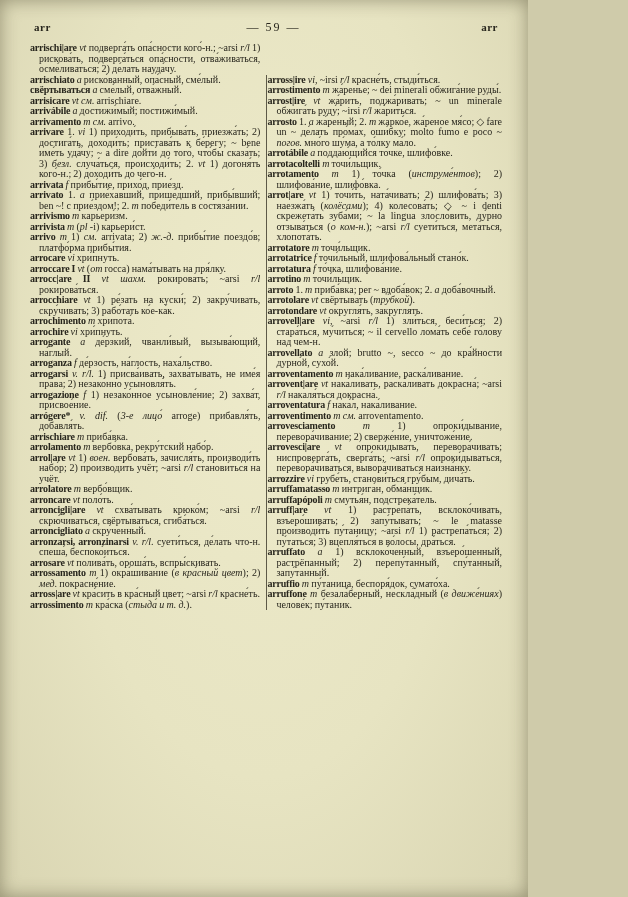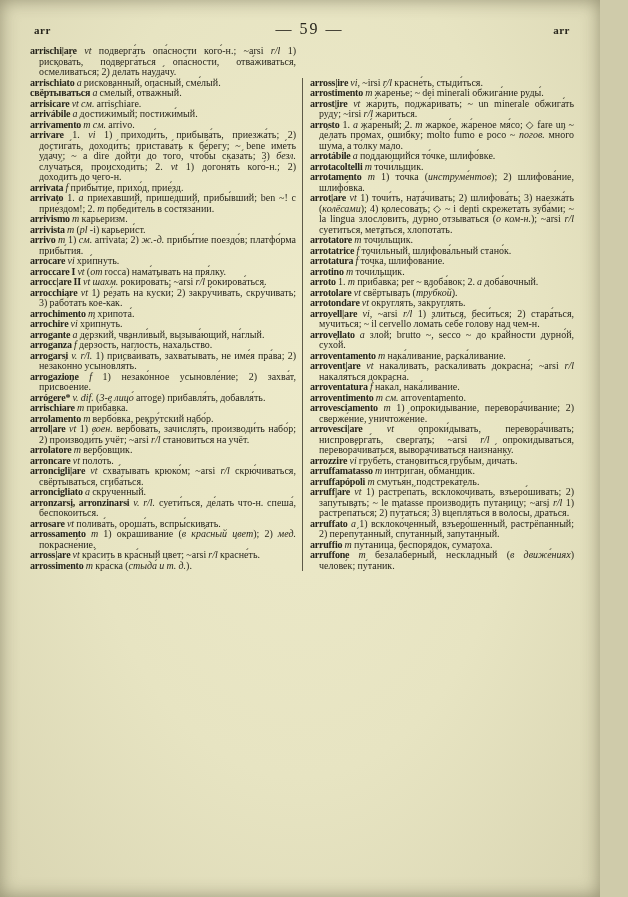--- a/index.html
+++ b/index.html
@@ -4,48 +4,48 @@
 <style>
   html,body{margin:0;padding:0;}
   body{
     width:628px;height:897px;
     font-family:"Liberation Serif","DejaVu Serif",serif;
     background:#cfcbaa;
     overflow:hidden;
   }
   .page{
     position:relative;
-    width:600px;height:897px;
+    width:528px;height:897px;
     box-sizing:border-box;
     background:radial-gradient(ellipse at 50% 40%, #edeaca 0%, #e7e4c2 55%, #d9d5b2 100%);
     box-shadow:inset 0 0 18px rgba(60,55,30,.45);
     padding:14px 26px 10px 30px;
     color:#28261d;
   }
   .running-head{
     display:flex;
     align-items:baseline;
     justify-content:space-between;
     font-size:11px;
     padding:6px 4px 8px 4px;
   }
   .running-head .edge{font-weight:bold;letter-spacing:.5px;}
-  .running-head .pageno{font-size:16px;letter-spacing:2px;transform:translateX(-6px);margin-left:27px;}
+  .running-head .pageno{font-size:12px;letter-spacing:2px;transform:translateX(-6px);margin-left:27px;}
   .cols{
     display:flex;
     align-items:flex-end;
   }
   .col{
     width:278px;
     box-sizing:border-box;
   }
   .col.left{padding-right:6px;}
   .col.right{
     border-left:1px solid rgba(45,42,28,.75);
-    padding-left:7px;
+    padding-left:0;
   }
   .entry{
     margin:0;
     font-size:10px;
     line-height:1.05;
     text-align:justify;
     text-indent:-9px;
     padding-left:9px;
     word-spacing:-0.3px;
     color:#28261d;

